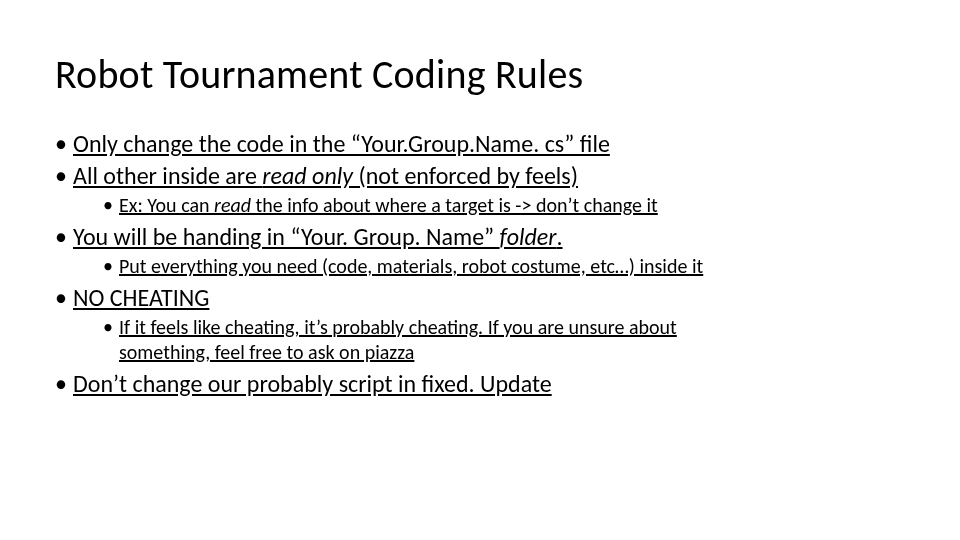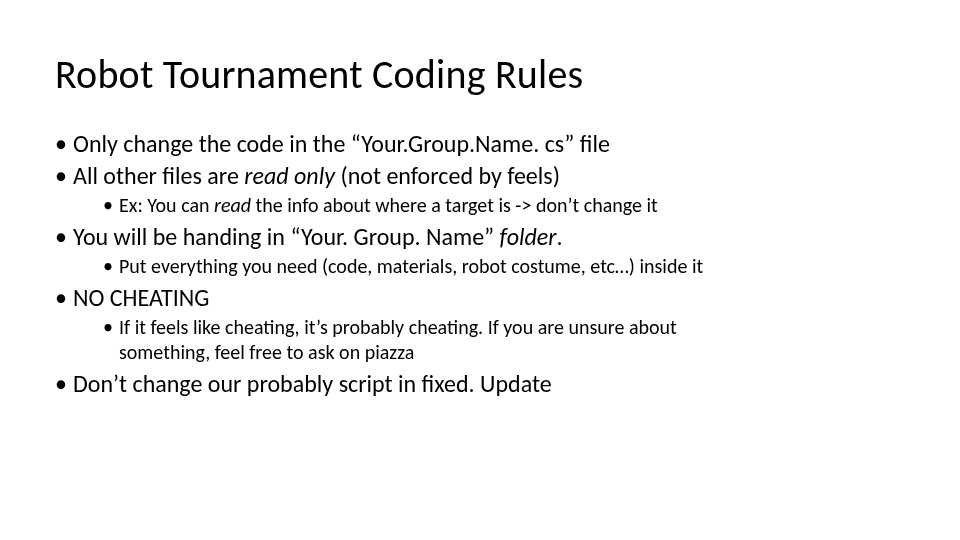--- a/index.html
+++ b/index.html
@@ -20,20 +20,21 @@
   .title {
     font-size: 40px;
     font-weight: 400;
     margin: 0 0 30px 0;
     letter-spacing: 0.2px;
   }
   ul.level1 {
     list-style: none;
     margin: 0;
     padding: 0;
+    text-decoration: underline;
   }
   ul.level1 > li {
     font-size: 24px;
     line-height: 1.25;
     margin: 0 0 2px 0;
     padding-left: 18px;
     position: relative;
   }
   ul.level1 > li::before {
     content: "•";
@@ -67,21 +68,21 @@
 <div class="slide">
   <h1 class="title">Robot Tournament Coding Rules</h1>
 
   <ul class="level1">
 
     <li>
       <span>Only change the code in the “Your.Group.Name. cs” file</span>
     </li>
 
     <li>
-      <span>All other files are </span><span class="ital">read only</span><span> (not enforced by feels)</span>
+      <span>All other inside are </span><span class="ital">read only</span><span> (not enforced by feels)</span>
       <ul class="level2">
         <li>
           <span>Ex: You can </span><span class="ital">read</span><span> the info about where a target is -&gt; don’t change it</span>
         </li>
       </ul>
     </li>
 
     <li>
       <span>You will be handing in “Your. Group. Name” </span><span class="ital">folder</span><span>.</span>
       <ul class="level2">

